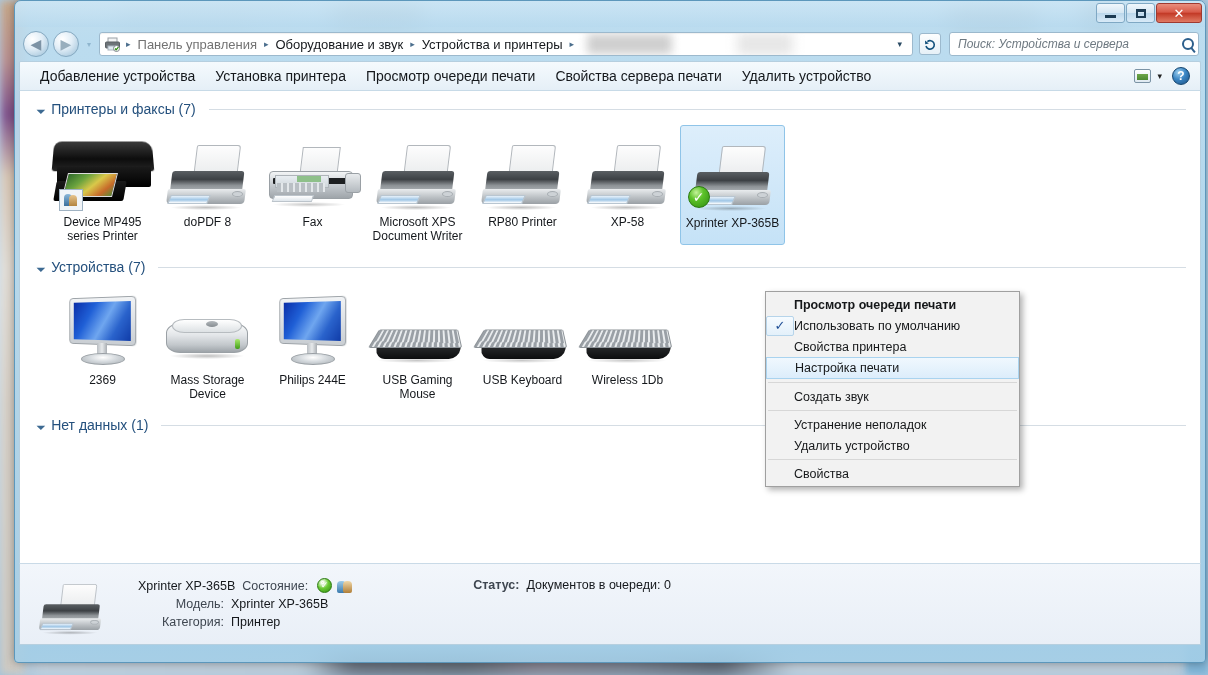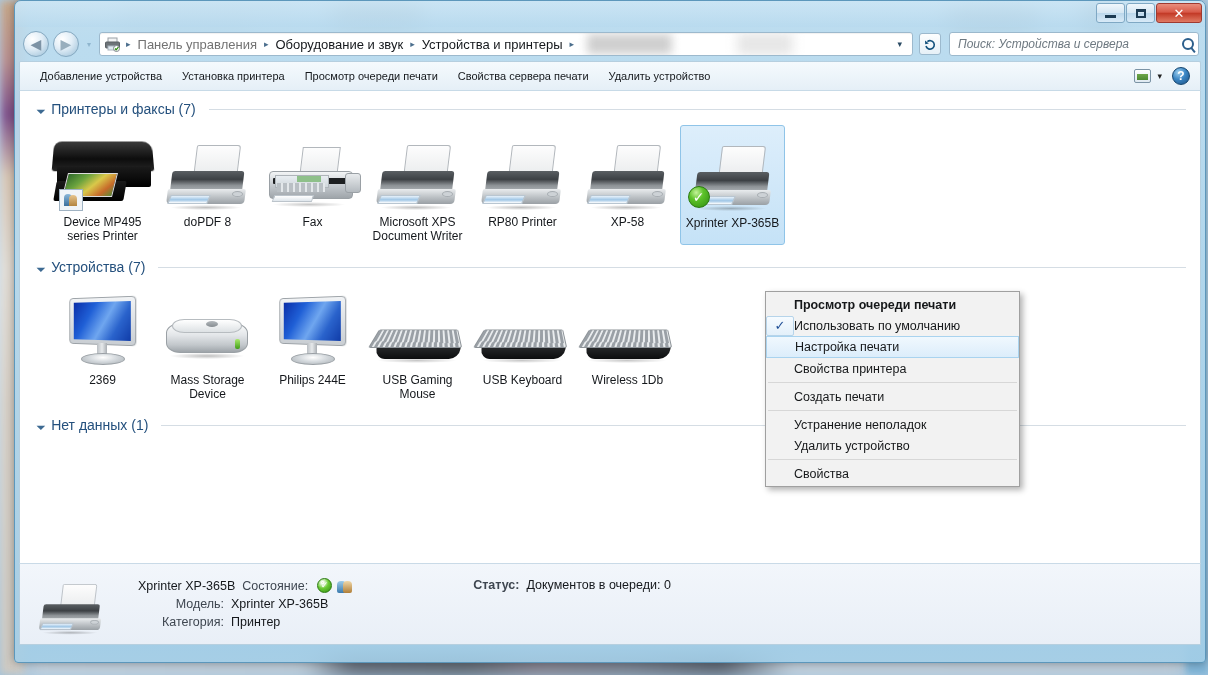--- a/index.html
+++ b/index.html
@@ -92,21 +92,21 @@
   #searchbox .ph { flex:1; font-size:12px; color:#6d7880; font-style:italic; white-space:nowrap; overflow:hidden;}
   .mag { width:12px; height:12px; border:2px solid #2c5f8c; border-radius:50%; position:relative; }
   .mag::after { content:""; position:absolute; width:2px; height:6px; background:#2c5f8c; right:-2px; bottom:-5px; transform:rotate(-40deg); }
 
   
   #toolbar {
     height:30px; margin:0 4px; display:flex; align-items:center; padding:0 10px;
     background: linear-gradient(180deg,#f5fafd 0%, #e5eff7 100%);
     border:1px solid #b6cfdf; border-bottom:1px solid #c7dae7; border-radius:2px 2px 0 0;
   }
-  .tbitem { font-size:11px; color:#15181c; padding:4px 10px; white-space:nowrap; }
+  .tbitem { font-size:14px; color:#15181c; padding:4px 10px; white-space:nowrap; }
   #tbspacer { flex:1; }
   .tb-icon-view { width:17px; height:14px; border:1px solid #7b93a5; border-radius:2px;
       background: linear-gradient(180deg,#ffffff 0%, #dfe9f1 100%); position:relative; }
   .tb-icon-view::after { content:""; position:absolute; left:2px; bottom:2px; width:11px; height:6px;
       background: linear-gradient(180deg,#6fa64a 0%, #4d8a31 100%); }
   .tb-caret { color:#1f1f1f; font-size:9px; margin:0 10px 0 6px;}
   .tb-help { width:18px; height:18px; border-radius:50%; color:#fff; font-weight:bold; font-size:12px;
       display:flex; align-items:center; justify-content:center;
       background: radial-gradient(circle at 35% 28%, #9fd0ee 0%, #3b86c4 45%, #1a4f83 100%);
       border:1px solid #14456f; }
@@ -596,32 +596,32 @@
 
     <div id="ctxmenu">
       <div class="ctx-item bold">
         <span class="ctx-gutter"></span>
         <span class="ctx-label">Просмотр очереди печати</span>
       </div>
       <div class="ctx-item checked">
         <span class="ctx-gutter">✓</span>
         <span class="ctx-label">Использовать по умолчанию</span>
       </div>
+      <div class="ctx-item">
+        <span class="ctx-gutter"></span>
+        <span class="ctx-label">Свойства принтера</span>
+      </div>
       <div class="ctx-item hl">
         <span class="ctx-gutter"></span>
         <span class="ctx-label">Настройка печати</span>
       </div>
-      <div class="ctx-item">
-        <span class="ctx-gutter"></span>
-        <span class="ctx-label">Свойства принтера</span>
-      </div>
       <div class="ctx-sep"></div>
       <div class="ctx-item">
         <span class="ctx-gutter"></span>
-        <span class="ctx-label">Создать печати</span>
+        <span class="ctx-label">Создать звук</span>
       </div>
       <div class="ctx-sep"></div>
       <div class="ctx-item">
         <span class="ctx-gutter"></span>
         <span class="ctx-label">Устранение неполадок</span>
       </div>
       <div class="ctx-item">
         <span class="ctx-gutter"></span>
         <span class="ctx-label">Удалить устройство</span>
       </div>

